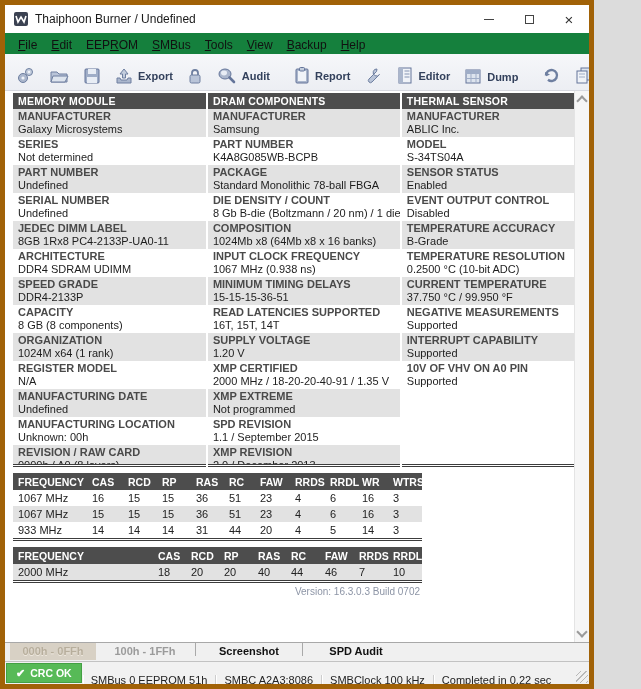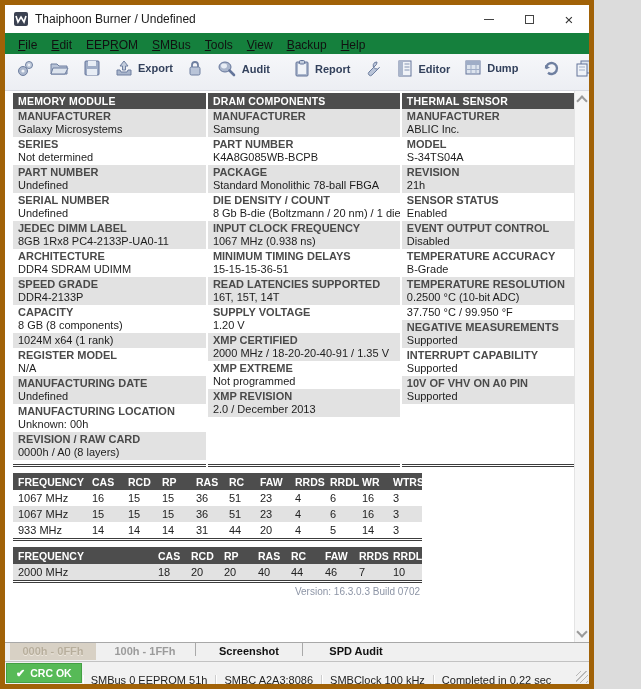--- a/index.html
+++ b/index.html
@@ -18,21 +18,21 @@
   .win-btn { width:40px; height:100%; display:flex; align-items:center; justify-content:center; color:#444; font-size:13px; }
   .max-glyph { width:9px; height:9px; border:1px solid #444; display:inline-block; }
   .min-glyph { width:10px; height:1px; background:#444; display:inline-block; }
   .close-glyph { font-size:15px; line-height:1; color:#333; }
   
   .menubar { height:21px; background:#15803d; display:flex; align-items:flex-end; padding-left:6px; flex:none; }
   .menu-item { font-size:12px; color:#111; padding:2px 7px; }
   .menu-item u { text-decoration:underline; }
   
   .toolbar { height:37px; background:linear-gradient(#f6f7fa,#eceef3); border-bottom:1px solid #d7d9e0;
-    display:flex; align-items:flex-start; padding:0 4px; flex:none; }
+    display:flex; align-items:flex-end; padding:0 4px; flex:none; }
   .tb-btn { display:flex; align-items:center; gap:5px; padding:4px 6px; border:1px solid transparent; border-radius:2px; }
   .tb-btn .lbl { font-size:11px; font-weight:bold; color:#33415c; }
   .tb-sep { width:1px; height:24px; background:#c6cad4; margin:0 5px; }
   .tb-btn.pressed { background:#dde5f1; border:1px solid #8296b8; }
   .tb-btn svg { display:block; }
   
   .content { flex:1; background:#fff; position:relative; padding:2px 0 0 8px; overflow:hidden; }
   .panels { display:flex; gap:2px; }
   .panel { height:374px; border-bottom:3px double #3c3c3c; background:#fff; overflow:hidden; }
   .panel.c1 { width:204px; }
@@ -257,20 +257,21 @@
               <div class="flabel">SPEED GRADE</div>
               <div class="fvalue">DDR4-2133P</div>
             </div>
 
             <div class="field">
               <div class="flabel">CAPACITY</div>
               <div class="fvalue">8 GB (8 components)</div>
             </div>
 
             <div class="field">
+              <div class="flabel">ORGANIZATION</div>
               <div class="fvalue">1024M x64 (1 rank)</div>
             </div>
 
             <div class="field">
               <div class="flabel">REGISTER MODEL</div>
               <div class="fvalue">N/A</div>
             </div>
 
             <div class="field">
               <div class="flabel">MANUFACTURING DATE</div>
@@ -305,20 +306,24 @@
             <div class="field">
               <div class="flabel">PACKAGE</div>
               <div class="fvalue">Standard Monolithic 78-ball FBGA</div>
             </div>
 
             <div class="field">
               <div class="flabel">DIE DENSITY / COUNT</div>
               <div class="fvalue">8 Gb B-die (Boltzmann / 20 nm) / 1 die</div>
             </div>
 
+            <div class="field">
+              <div class="flabel">COMPOSITION</div>
+              <div class="fvalue">1024Mb x8 (64Mb x8 x 16 banks)</div>
+            </div>
 
             <div class="field">
               <div class="flabel">INPUT CLOCK FREQUENCY</div>
               <div class="fvalue">1067 MHz (0.938 ns)</div>
             </div>
 
             <div class="field">
               <div class="flabel">MINIMUM TIMING DELAYS</div>
               <div class="fvalue">15-15-15-36-51</div>
             </div>
@@ -336,20 +341,24 @@
             <div class="field">
               <div class="flabel">XMP CERTIFIED</div>
               <div class="fvalue">2000 MHz / 18-20-20-40-91 / 1.35 V</div>
             </div>
 
             <div class="field">
               <div class="flabel">XMP EXTREME</div>
               <div class="fvalue">Not programmed</div>
             </div>
 
+            <div class="field">
+              <div class="flabel">SPD REVISION</div>
+              <div class="fvalue">1.1 / September 2015</div>
+            </div>
 
             <div class="field">
               <div class="flabel">XMP REVISION</div>
               <div class="fvalue">2.0 / December 2013</div>
             </div>
           </div>
       </div>
       <div class="panel c3">
         <div class="panel-header">THERMAL SENSOR</div>
         <div class="panel-body">
@@ -357,24 +366,20 @@
             <div class="field">
               <div class="flabel">MANUFACTURER</div>
               <div class="fvalue">ABLIC Inc.</div>
             </div>
 
             <div class="field">
               <div class="flabel">MODEL</div>
               <div class="fvalue">S-34TS04A</div>
             </div>
 
-            <div class="field">
-              <div class="flabel">REVISION</div>
-              <div class="fvalue">21h</div>
-            </div>
 
             <div class="field">
               <div class="flabel">SENSOR STATUS</div>
               <div class="fvalue">Enabled</div>
             </div>
 
             <div class="field">
               <div class="flabel">EVENT OUTPUT CONTROL</div>
               <div class="fvalue">Disabled</div>
             </div>
@@ -383,20 +388,21 @@
               <div class="flabel">TEMPERATURE ACCURACY</div>
               <div class="fvalue">B-Grade</div>
             </div>
 
             <div class="field">
               <div class="flabel">TEMPERATURE RESOLUTION</div>
               <div class="fvalue">0.2500 °C (10-bit ADC)</div>
             </div>
 
             <div class="field">
+              <div class="flabel">CURRENT TEMPERATURE</div>
               <div class="fvalue">37.750 °C / 99.950 °F</div>
             </div>
 
             <div class="field">
               <div class="flabel">NEGATIVE MEASUREMENTS</div>
               <div class="fvalue">Supported</div>
             </div>
 
             <div class="field">
               <div class="flabel">INTERRUPT CAPABILITY</div>

